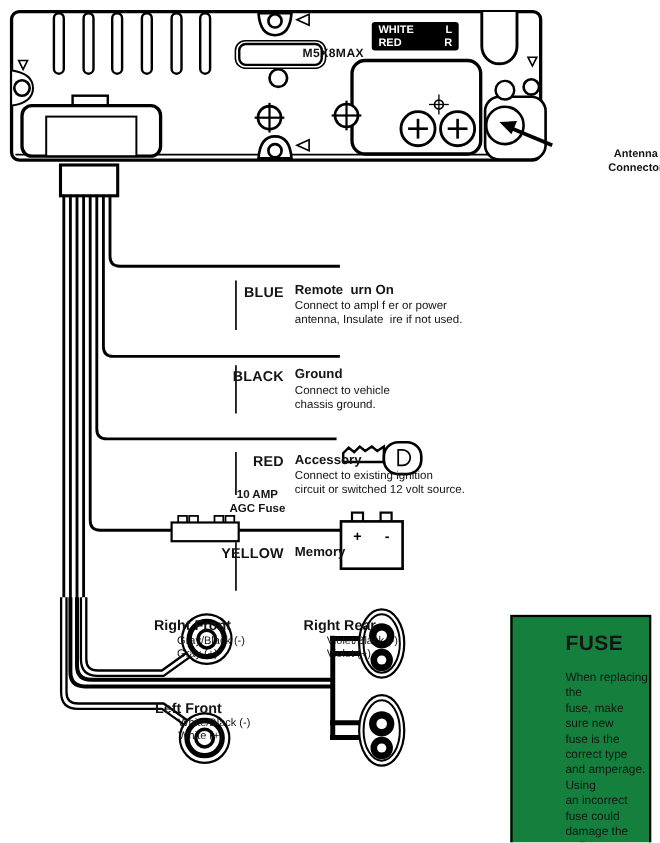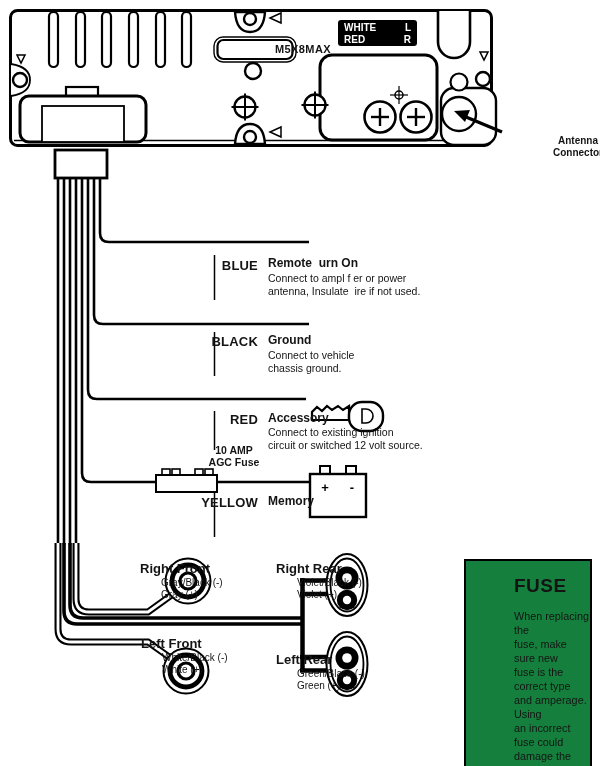--- a/index.html
+++ b/index.html
@@ -252,25 +252,20 @@
   <div class="abs spk" style="left:228px;top:561px;">
     <div class="spk-name">Right Rear</div>
     <div class="spk-sub">Violet/Black (-)</div>
     <div class="spk-sub">Violet (+)</div>
   </div>
   <div class="abs spk" style="left:93px;top:636px;">
     <div class="spk-name">Left Front</div>
     <div class="spk-sub">White/Black (-)</div>
     <div class="spk-sub">White (+)</div>
   </div>
-  <div class="abs spk" style="left:228px;top:652px;">
-    <div class="spk-name">Left Rear</div>
-    <div class="spk-sub">Green/Black (-)</div>
-    <div class="spk-sub">Green (+)</div>
-  </div>
 
   <div class="abs fuse-note" style="left:464px;top:559px;">
     <div class="fn-title">FUSE</div>
     <div class="fn-body">When replacing the
 fuse, make sure new
 fuse is the correct type
 and amperage. Using
 an incorrect fuse could
 damage the radio.
 The XDM280BT uses

